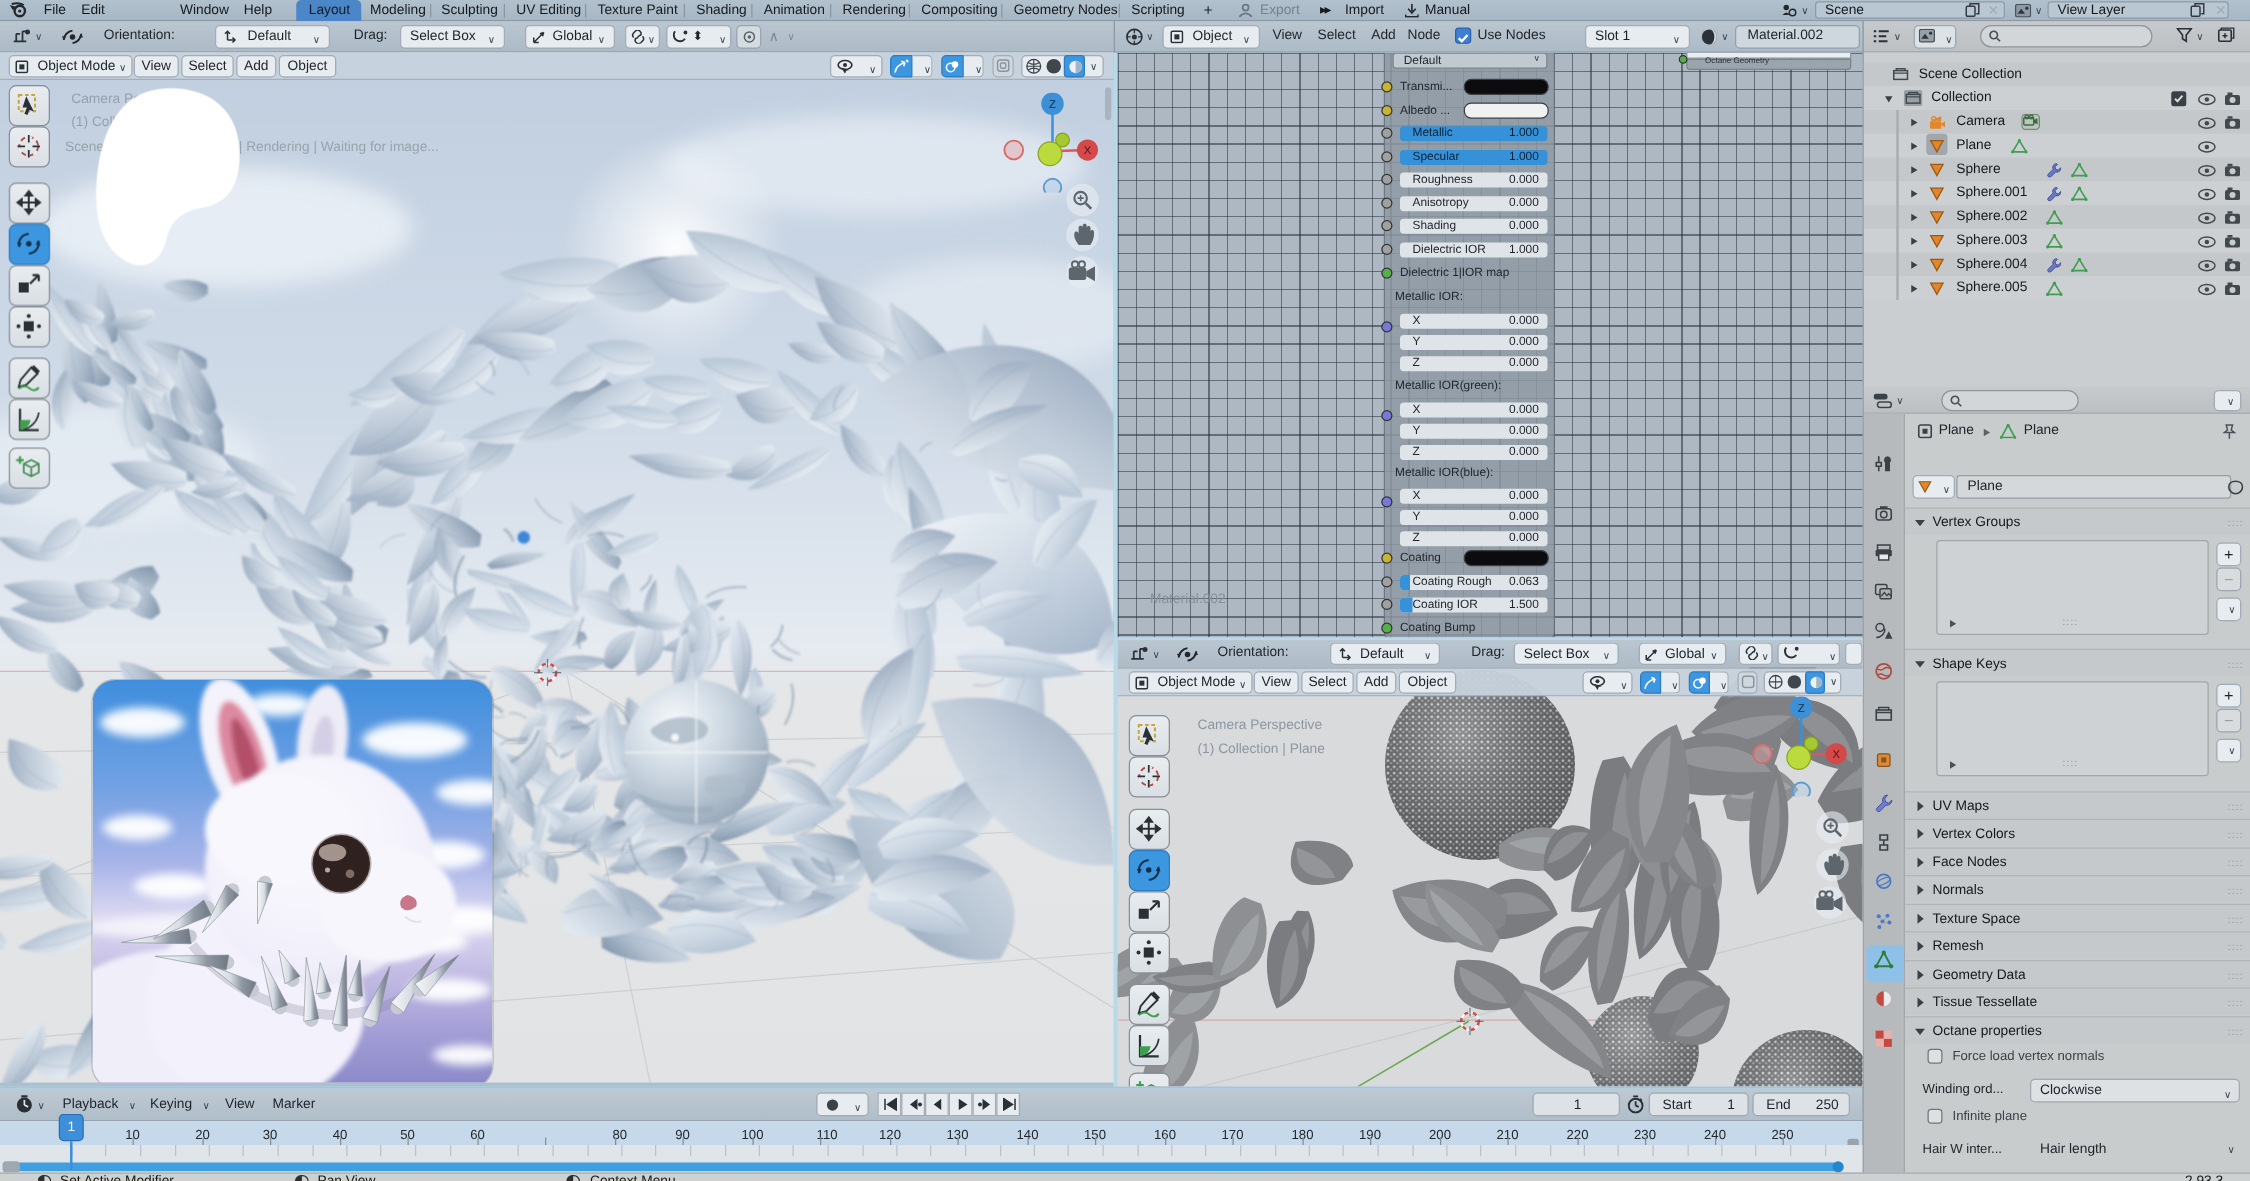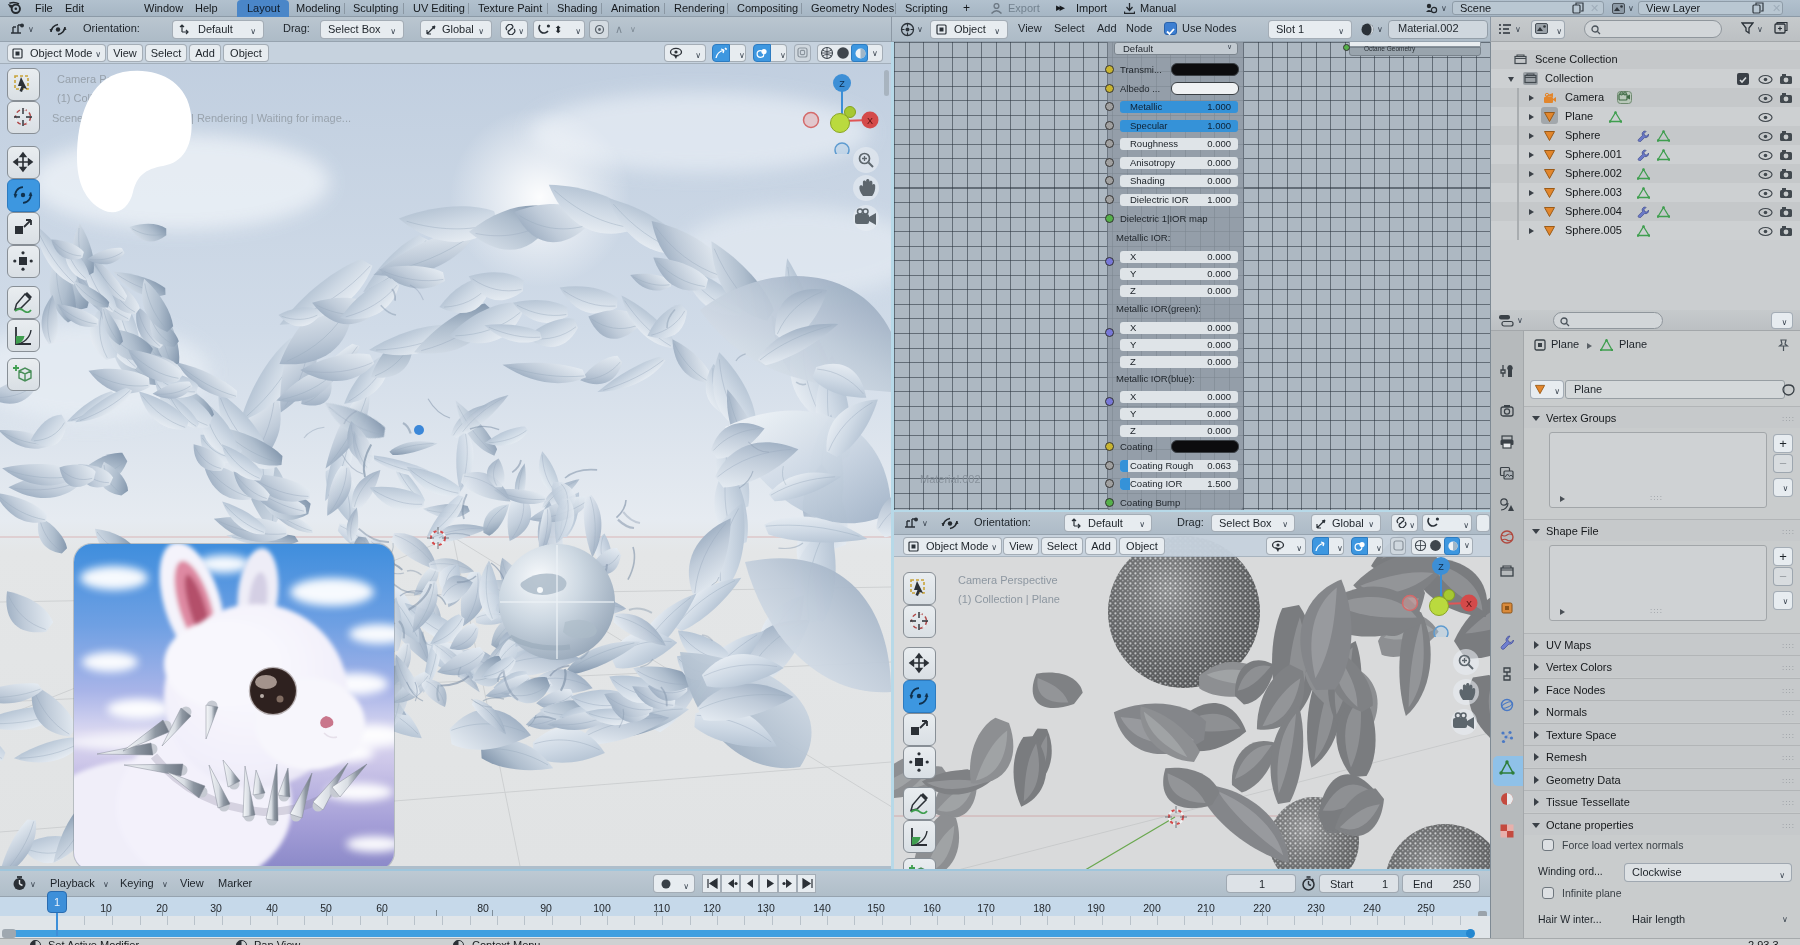--- a/index.html
+++ b/index.html
@@ -2251,21 +2251,21 @@
       </div>
  </div>
  <div class="abs" style="left:0;top:26px;width:1490px;height:19px;background:#c6d9ea;overflow:hidden">
       <span class="tick" style="left:92px;top:5px;width:28px;text-align:center;position:absolute">10</span>
       <span class="tick" style="left:148px;top:5px;width:28px;text-align:center;position:absolute">20</span>
       <span class="tick" style="left:202px;top:5px;width:28px;text-align:center;position:absolute">30</span>
       <span class="tick" style="left:258px;top:5px;width:28px;text-align:center;position:absolute">40</span>
       <span class="tick" style="left:312px;top:5px;width:28px;text-align:center;position:absolute">50</span>
       <span class="tick" style="left:368px;top:5px;width:28px;text-align:center;position:absolute">60</span>
       <span class="tick" style="left:422px;top:19px;width:28px;text-align:center;position:absolute">70</span>
-      <span class="tick" style="left:469px;top:5px;width:28px;text-align:center;position:absolute">80</span>
+      <span class="tick" style="left:490px;top:5px;width:28px;text-align:left;position:absolute">80</span>
       <span class="tick" style="left:532px;top:5px;width:28px;text-align:center;position:absolute">90</span>
       <span class="tick" style="left:588px;top:5px;width:28px;text-align:center;position:absolute">100</span>
       <span class="tick" style="left:642px;top:5px;width:28px;text-align:right;position:absolute">110</span>
       <span class="tick" style="left:698px;top:5px;width:28px;text-align:center;position:absolute">120</span>
       <span class="tick" style="left:752px;top:5px;width:28px;text-align:center;position:absolute">130</span>
       <span class="tick" style="left:808px;top:5px;width:28px;text-align:center;position:absolute">140</span>
       <span class="tick" style="left:862px;top:5px;width:28px;text-align:center;position:absolute">150</span>
       <span class="tick" style="left:918px;top:5px;width:28px;text-align:center;position:absolute">160</span>
       <span class="tick" style="left:972px;top:5px;width:28px;text-align:center;position:absolute">170</span>
       <span class="tick" style="left:1028px;top:5px;width:28px;text-align:center;position:absolute">180</span>
@@ -2841,21 +2841,21 @@
             </svg>
             <span class="dots" style="left:100px;top:60px">::::</span>
           </div>
           <div class="btn" style="left:249px;top:28px;width:20px;height:19px;padding:0;text-align:center;line-height:17px;font-size:13px">+</div>
           <div class="btn" style="left:249px;top:48px;width:20px;height:19px;padding:0;text-align:center;line-height:17px;font-size:13px;color:#9aa0a5;background:#d8dcdf">−</div>
           <div class="btn" style="left:249px;top:72px;width:20px;height:19px;padding:0;text-align:center"><span class="cv">∨</span></div>
           <div class="abs" style="left:0;top:113px;width:277px;height:22px;background:#c6c9cb;border-top:1px solid #b2b5b7">
             <svg width="10" height="10" viewBox="0 0 10 10" style="position:absolute;left:7px;top:6px">
               <path d="M1,3 h8 L5,8 Z" fill="#3a4047"></path>
             </svg>
-            <span class="ph" style="left:22px;top:3px">Shape File</span>
+            <span class="ph" style="left:22px;top:3px">Shape Keys</span>
             <span class="dots" style="right:6px;top:7px">::::</span>
           </div>
           <div class="abs" style="left:25px;top:139px;width:218px;height:76px;background:#cfd2d4;border:1px solid #a2a6a9;border-radius:3px">
             <svg width="8" height="8" viewBox="0 0 8 8" style="position:absolute;left:8px;top:62px">
               <path d="M2,1 L7,4 L2,7 Z" fill="#4a5056"></path>
             </svg>
             <span class="dots" style="left:100px;top:60px">::::</span>
           </div>
           <div class="btn" style="left:249px;top:141px;width:20px;height:19px;padding:0;text-align:center;line-height:17px;font-size:13px">+</div>
           <div class="btn" style="left:249px;top:161px;width:20px;height:19px;padding:0;text-align:center;line-height:17px;font-size:13px;color:#9aa0a5;background:#d8dcdf">−</div>

